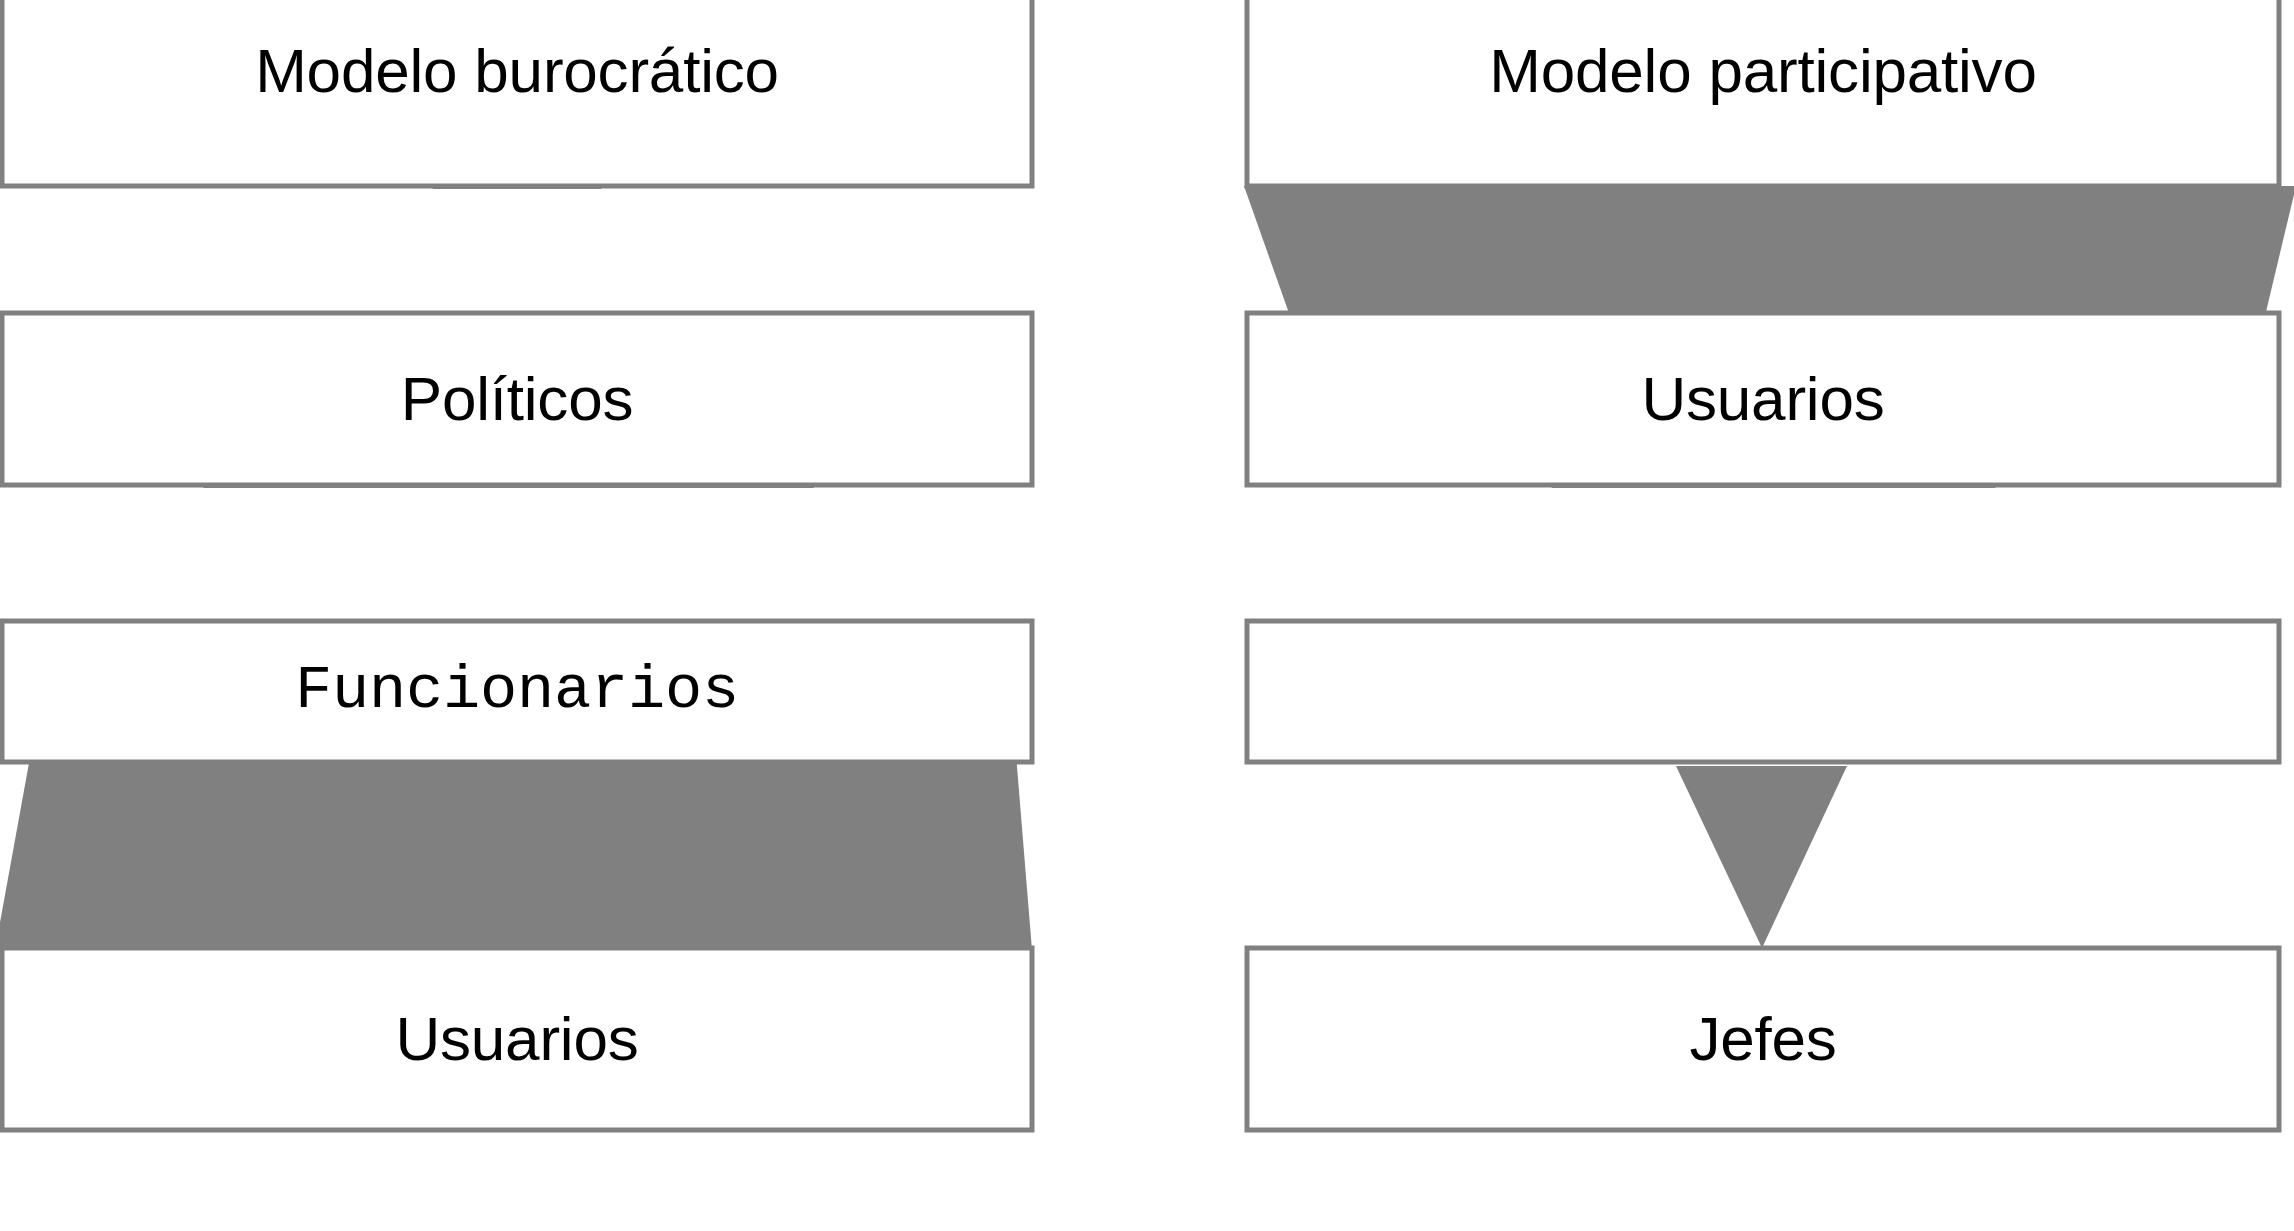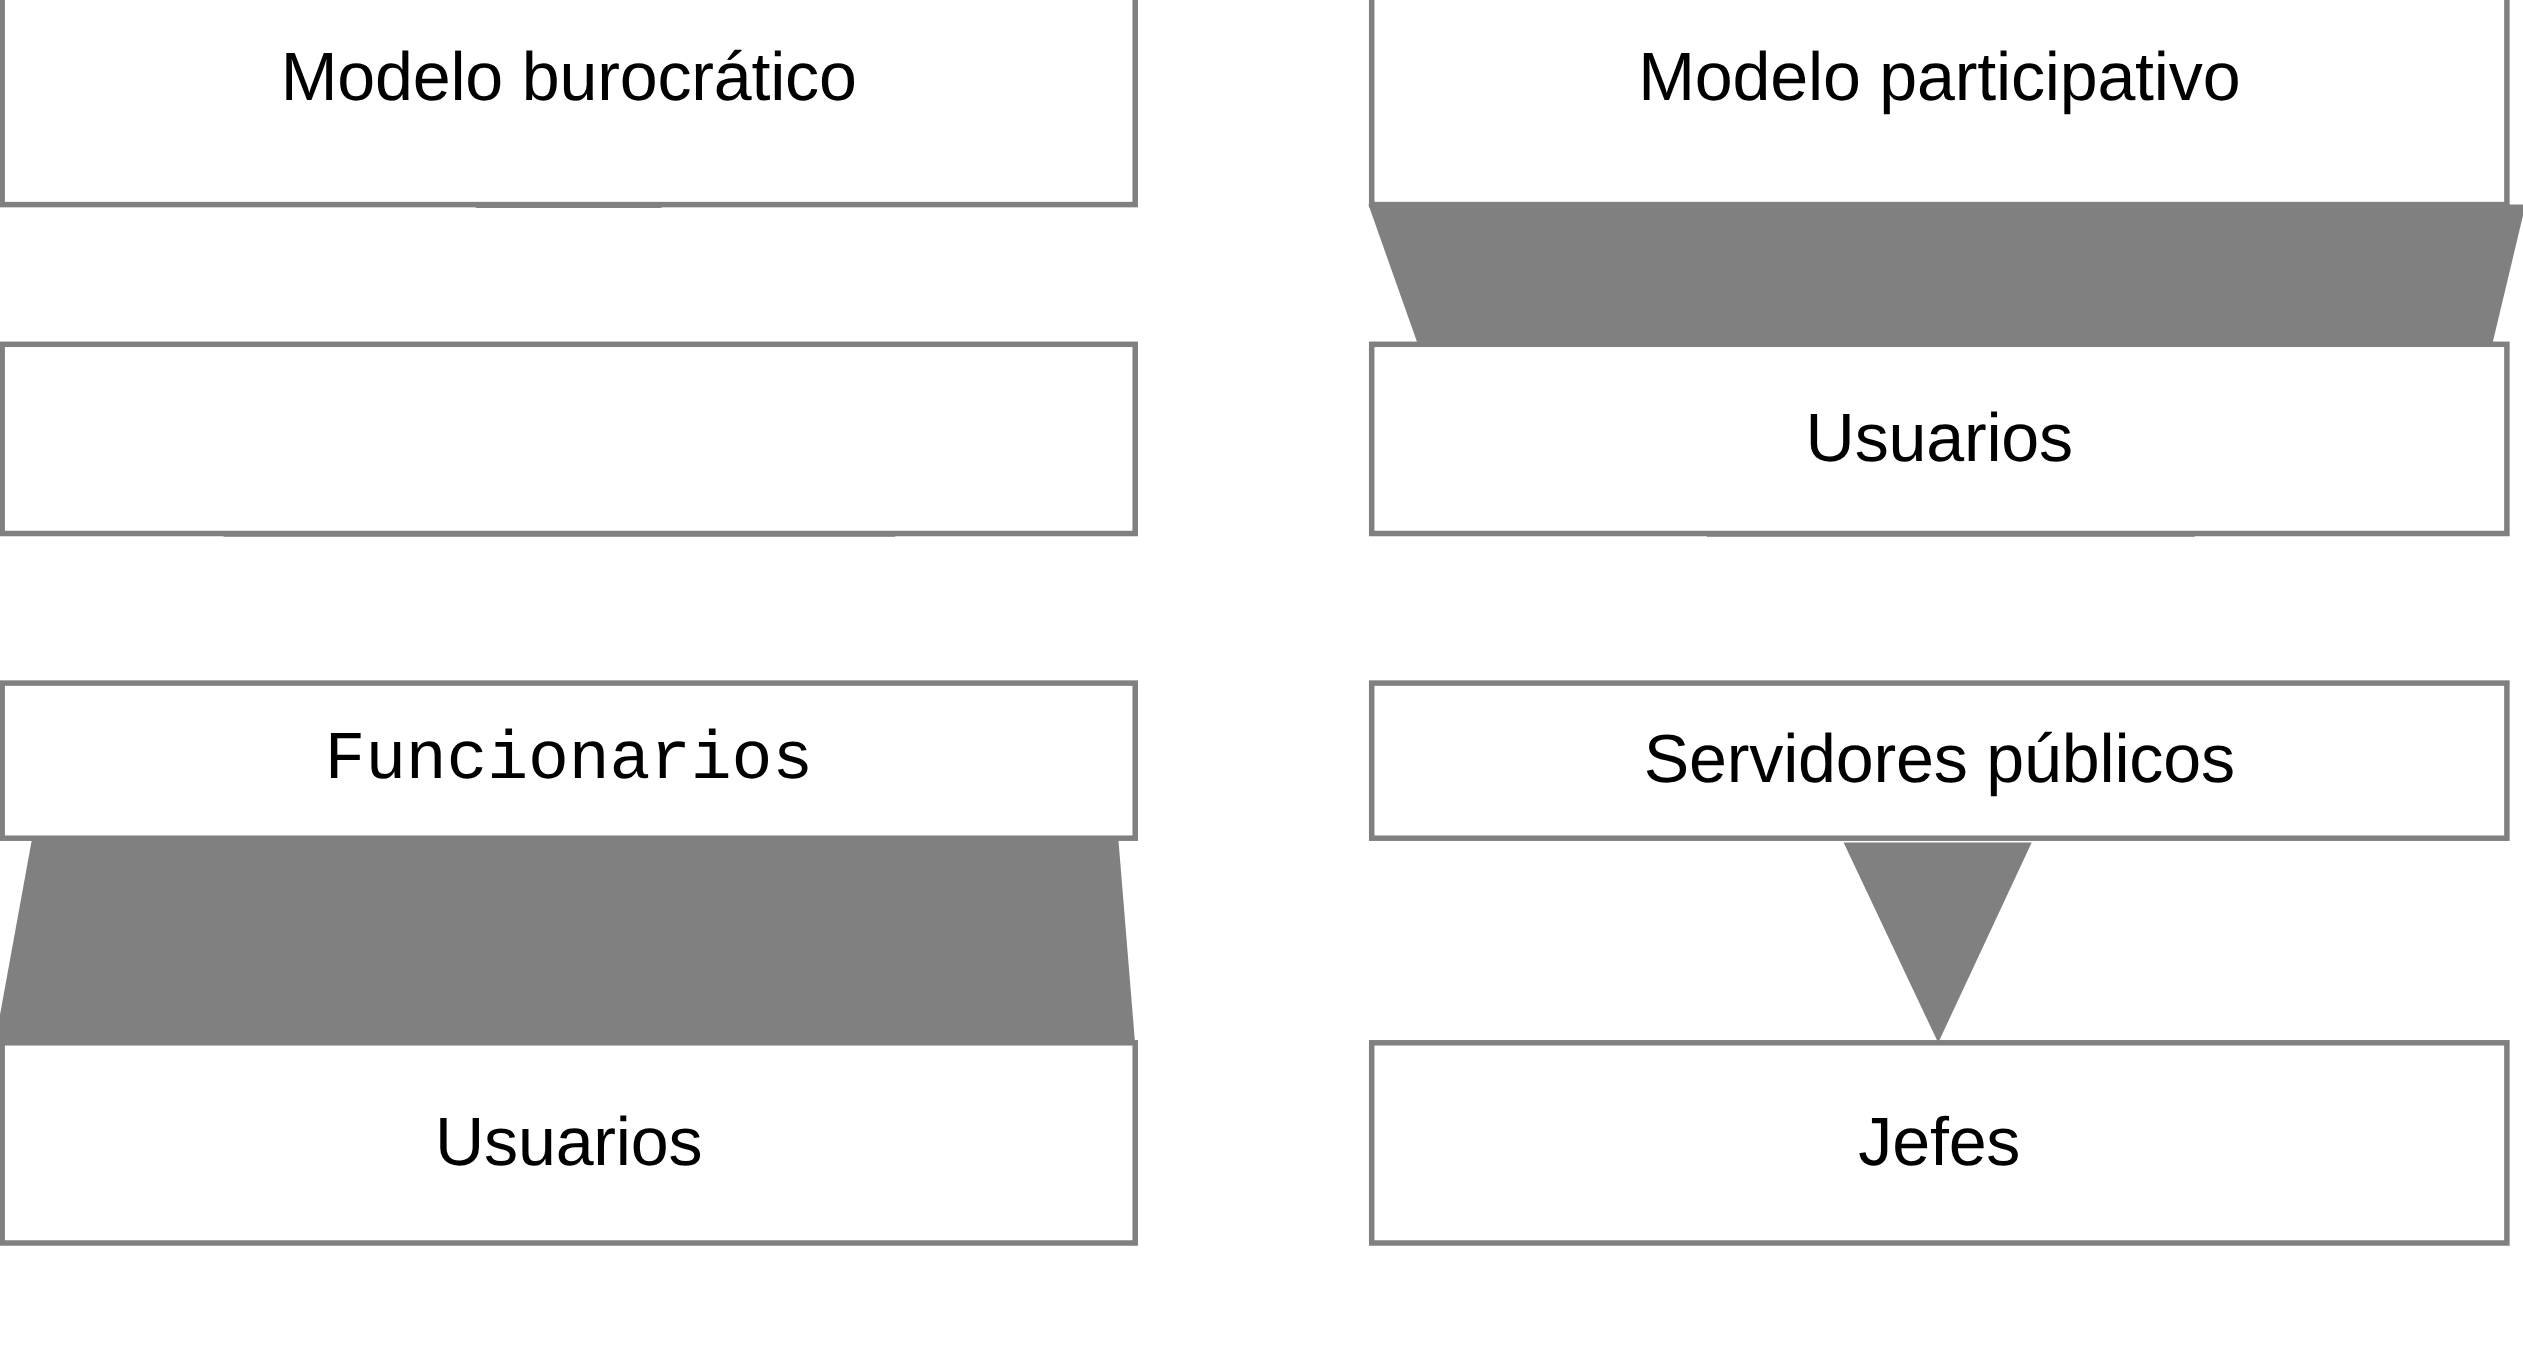--- a/index.html
+++ b/index.html
@@ -62,21 +62,21 @@
     <polygon points="1463,341 2083,341 1995,488 1552,488" fill="#808080"></polygon>
     <polygon points="1676,766 1847,766 1762,948" fill="#808080"></polygon>
 
     <rect x="1247" y="-44" width="1032" height="230" fill="#FFFFFF" stroke="#808080" stroke-width="5"></rect>
     <rect x="1247" y="313" width="1032" height="172" fill="#FFFFFF" stroke="#808080" stroke-width="5"></rect>
     <rect x="1247" y="621" width="1032" height="141" fill="#FFFFFF" stroke="#808080" stroke-width="5"></rect>
     <rect x="1247" y="948" width="1032" height="182" fill="#FFFFFF" stroke="#808080" stroke-width="5"></rect>
   </svg>
 
   <div class="node-label" style="left:2px; top:-44px; width:1030px; height:230px;">Modelo burocrático</div>
+  <div class="node-label" style="left:2px; top:313px; width:1030px; height:172px;">Políticos</div>
   <div class="node-label" style="left:2px; top:621px; width:1030px; height:141px;font-family:Liberation Mono, monospace;">Funcionarios</div>
   <div class="node-label" style="left:2px; top:948px; width:1030px; height:182px;">Usuarios</div>
 
   <div class="node-label" style="left:1247px; top:-44px; width:1032px; height:230px;">Modelo participativo</div>
   <div class="node-label" style="left:1247px; top:313px; width:1032px; height:172px;">Usuarios</div>
-  <div class="node-label" style="left:1247px; top:621px; width:1032px; height:141px;">Servidores públicos</div>
   <div class="node-label" style="left:1247px; top:948px; width:1032px; height:182px;">Jefes</div>
 
 </div>
 
 </body></html>

